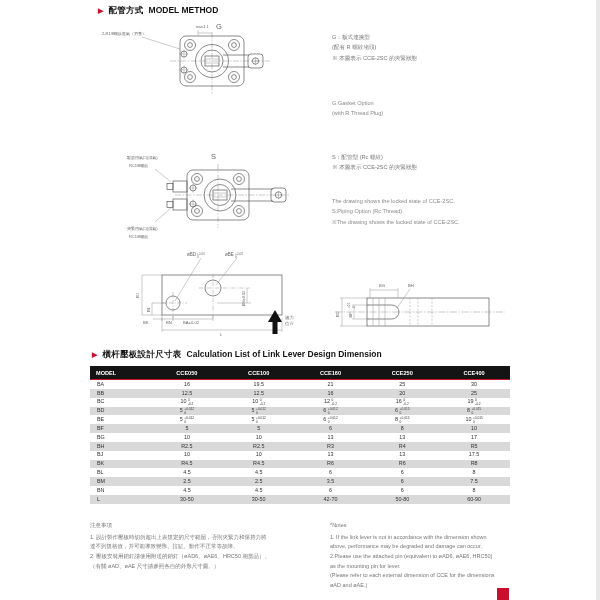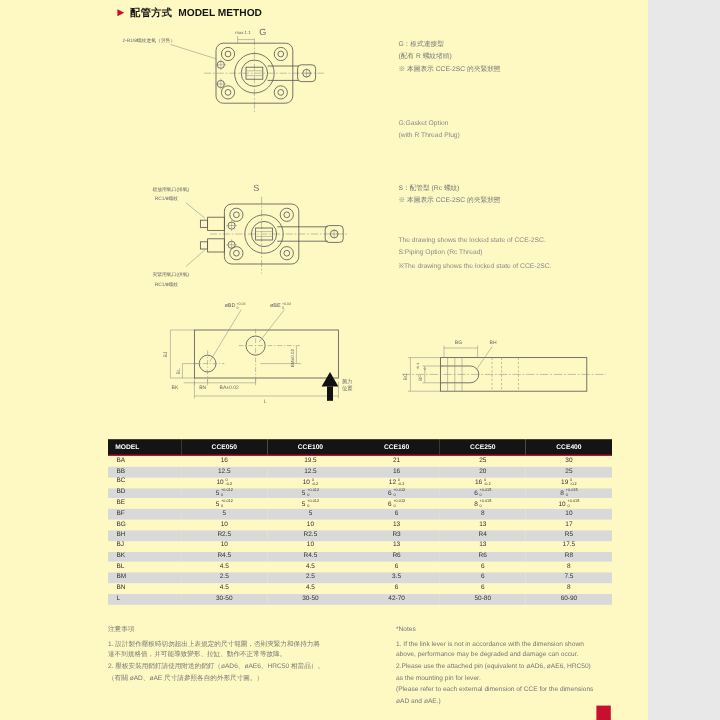--- a/index.html
+++ b/index.html
@@ -1,17 +1,17 @@
 <!DOCTYPE html>
 <html><head>
 <meta charset="utf-8">
 <style>
   html,body{margin:0;padding:0;}
   body{font-family:"Liberation Sans",sans-serif;background:#e8e8e8;}
-  .page{position:relative;width:540px;height:600px;background:#fef9c3;overflow:hidden;
+  .page{position:relative;width:596px;height:600px;background:#ffffff;overflow:hidden;
         font-family:"Liberation Sans",sans-serif;color:#333;}
   
   .sec{position:absolute;display:flex;gap:5px;align-items:baseline;font-weight:bold;color:#141414;}
   .sec .marker{color:#c8102e;font-size:7px;transform:translateY(-0.5px);}
   .sec .zh{font-size:8.5px;letter-spacing:.3px;}
   .sec .en{font-size:8.5px;}
   
   .txtblock{position:absolute;font-size:5.6px;line-height:1.85;color:#8a8a8a;}
   .txtblock.dark{color:#777;}
   .txtblock div{white-space:nowrap;}
@@ -286,20 +286,25 @@
     <g>
       <line x1="24" y1="27" x2="24" y2="41" class="dwg-thin"></line>
       <line x1="22" y1="27" x2="39" y2="27" class="dwg-thin"></line>
       <line x1="22" y1="41" x2="39" y2="41" class="dwg-thin"></line>
       <text x="22" y="39.5" font-size="4" transform="rotate(-90 22 39.5)">BF</text>
       <text x="19.5" y="30" font-size="2.8" transform="rotate(-90 19.5 30)">+0.1</text>
       <text x="25" y="30" font-size="2.8" transform="rotate(-90 25 30)">0</text>
     </g>
   </svg>
 
+  <div class="sec" style="left:92px;top:349px;">
+    <span class="marker">▶</span>
+    <span class="zh">橫杆壓板設計尺寸表</span>
+    <span class="en">Calculation List of Link Lever Design Dimension</span>
+  </div>
 
   <table class="tbl">
     <thead>
       <tr>
         <th>MODEL</th>
         <th>CCE050</th>
         <th>CCE100</th>
         <th>CCE160</th>
         <th>CCE250</th>
         <th>CCE400</th>

